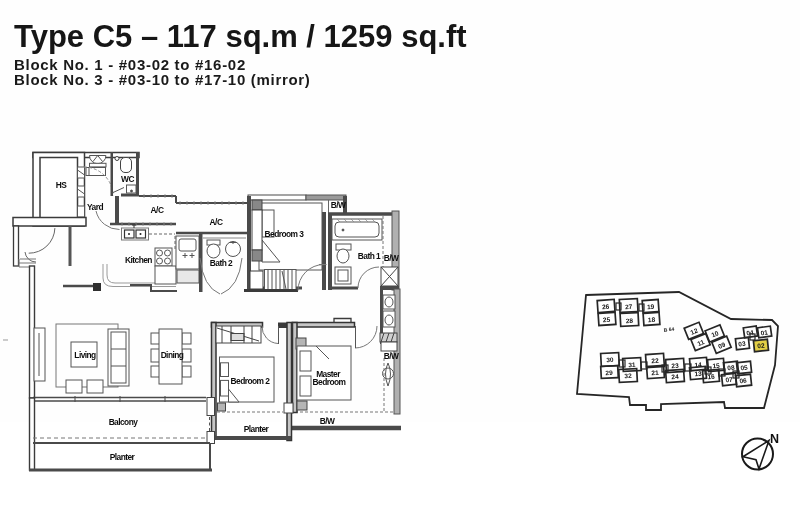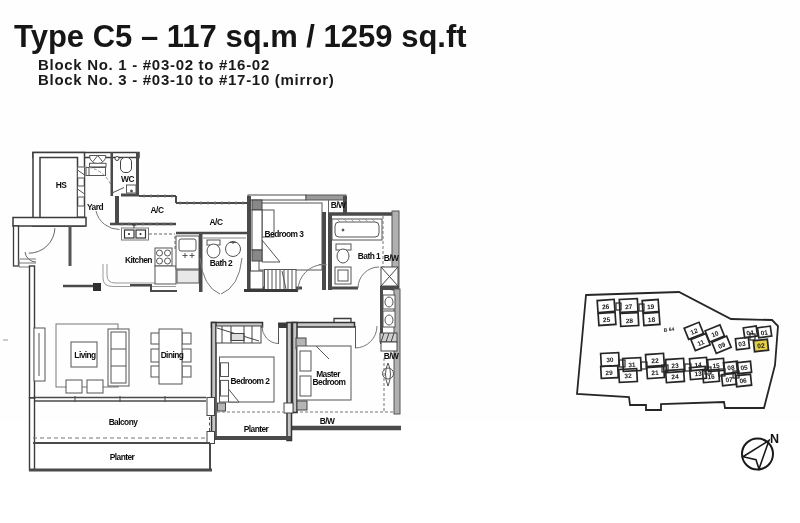--- a/index.html
+++ b/index.html
@@ -1,20 +1,20 @@
 <!DOCTYPE html>
 <html><head>
 <meta charset="utf-8">
 <style>
   html,body{margin:0;padding:0;background:#ffffff;}
   body{width:800px;height:523px;overflow:hidden;font-family:"Liberation Sans",sans-serif;}
   .abs{position:absolute;}
   #page{position:relative;width:800px;height:422px;background:#fefefe;}
   .t1{font-weight:bold;font-size:31px;color:#161616;letter-spacing:0px;}
-  .t2{font-weight:bold;font-size:15px;color:#1a1a1a;letter-spacing:0.7px;margin-left:24px;}
+  .t2{font-weight:bold;font-size:15px;color:#1a1a1a;letter-spacing:0.7px;}
   svg text{font-family:"Liberation Sans",sans-serif;}
   .rl{font-weight:bold;font-size:8.4px;fill:#0e0e0e;letter-spacing:-0.55px;}
   .sn{font-weight:bold;font-size:6.5px;fill:#141414;}
 </style>
 </head>
 <body>
 <div id="page">
 
   <div class="abs t1" style="left:14px;top:19px;">Type C5 – 117 sq.m / 1259 sq.ft</div>
 

